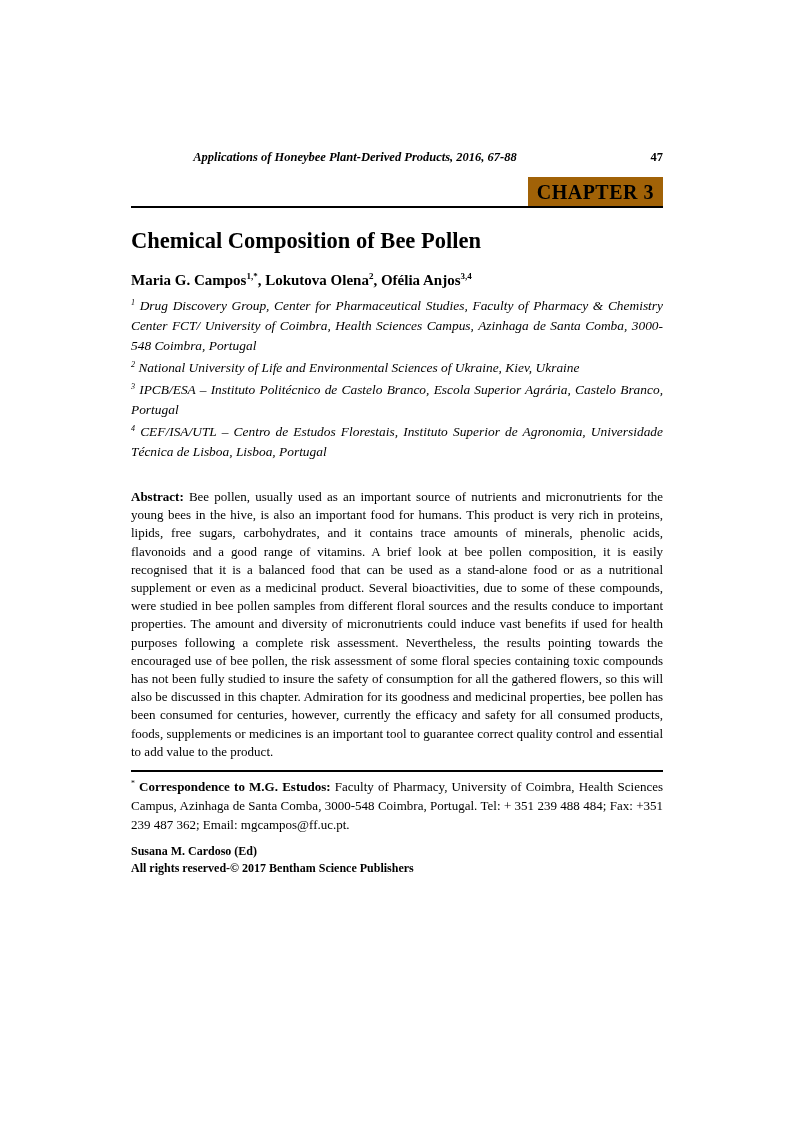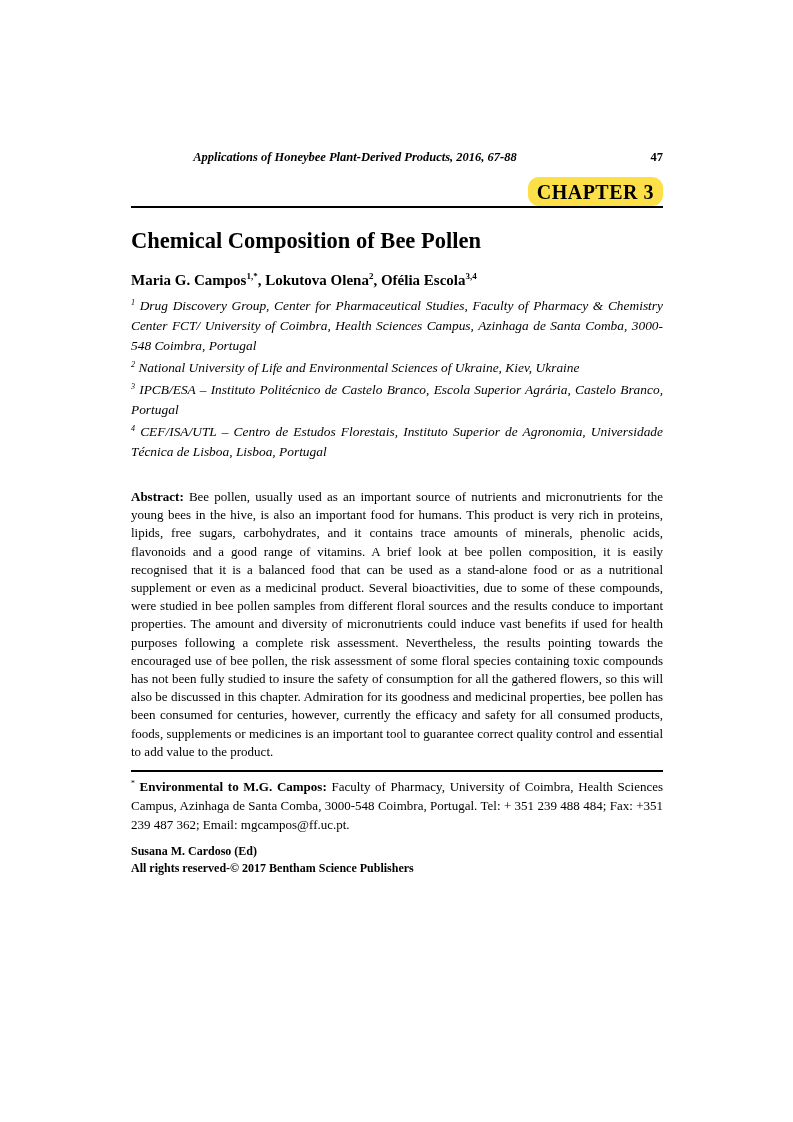--- a/index.html
+++ b/index.html
@@ -32,26 +32,26 @@
 <div class="page">
 
   <div class="running-head-row">
     <div class="running-head-center">
       <span class="running-head">Applications of Honeybee Plant-Derived Products, 2016, 67-88</span>
     </div>
     <span class="page-number">47</span>
   </div>
 
   <div class="chapter-row">
-    <span class="chapter-badge" style="background-color: #fde047; border-radius: 11px;">CHAPTER 3</span>
+    <span class="chapter-badge" style="background-color: #a16207;">CHAPTER 3</span>
   </div>
 
   <h1 class="title">Chemical Composition of Bee Pollen</h1>
 
-  <p class="authors"><span>Maria G. Campos</span><sup>1,*</sup><span>, </span><span>Lokutova Olena</span><sup>2</sup><span>, </span><span>Ofélia Escola</span><sup>3,4</sup></p>
+  <p class="authors"><span>Maria G. Campos</span><sup>1,*</sup><span>, </span><span>Lokutova Olena</span><sup>2</sup><span>, </span><span>Ofélia Anjos</span><sup>3,4</sup></p>
 
   <div class="affiliations">
     <p class="affiliation">
       <sup>1</sup>
       <span>Drug Discovery Group, Center for Pharmaceutical Studies, Faculty of Pharmacy &amp; Chemistry Center FCT/ University of Coimbra, Health Sciences Campus, Azinhaga de Santa Comba, 3000-548 Coimbra, Portugal</span>
     </p>
     <p class="affiliation">
       <sup>2</sup>
       <span>National University of Life and Environmental Sciences of Ukraine, Kiev, Ukraine</span>
     </p>
@@ -67,21 +67,21 @@
 
   <p class="abstract">
     <span class="bold">Abstract:</span>
     <span>Bee pollen, usually used as an important source of nutrients and micronutrients for the young bees in the hive, is also an important food for humans. This product is very rich in proteins, lipids, free sugars, carbohydrates, and it contains trace amounts of minerals, phenolic acids, flavonoids and a good range of vitamins. A brief look at bee pollen composition, it is easily recognised that it is a balanced food that can be used as a stand-alone food or as a nutritional supplement or even as a medicinal product. Several bioactivities, due to some of these compounds, were studied in bee pollen samples from different floral sources and the results conduce to important properties. The amount and diversity of micronutrients could induce vast benefits if used for health purposes following a complete risk assessment. Nevertheless, the results pointing towards the encouraged use of bee pollen, the risk assessment of some floral species containing toxic compounds has not been fully studied to insure the safety of consumption for all the gathered flowers, so this will also be discussed in this chapter. Admiration for its goodness and medicinal properties, bee pollen has been consumed for centuries, however, currently the efficacy and safety for all consumed products, foods, supplements or medicines is an important tool to guarantee correct quality control and essential to add value to the product.</span>
   </p>
 
   <hr class="footnote-rule">
 
   <p class="footnote">
     <sup>*</sup>
-    <span class="bold">Environmental to M.G. Campos:</span>
+    <span class="bold">Correspondence to M.G. Estudos:</span>
     <span>Faculty of Pharmacy, University of Coimbra, Health Sciences Campus, Azinhaga de Santa Comba, 3000-548 Coimbra, Portugal. Tel: + 351 239 488 484; Fax: +351 239 487 362; Email: mgcampos@ff.uc.pt.</span>
   </p>
 
   <div class="publisher">
     <div>Susana M. Cardoso (Ed)</div>
     <div>All rights reserved-© 2017 Bentham Science Publishers</div>
   </div>
 
 </div>
 

